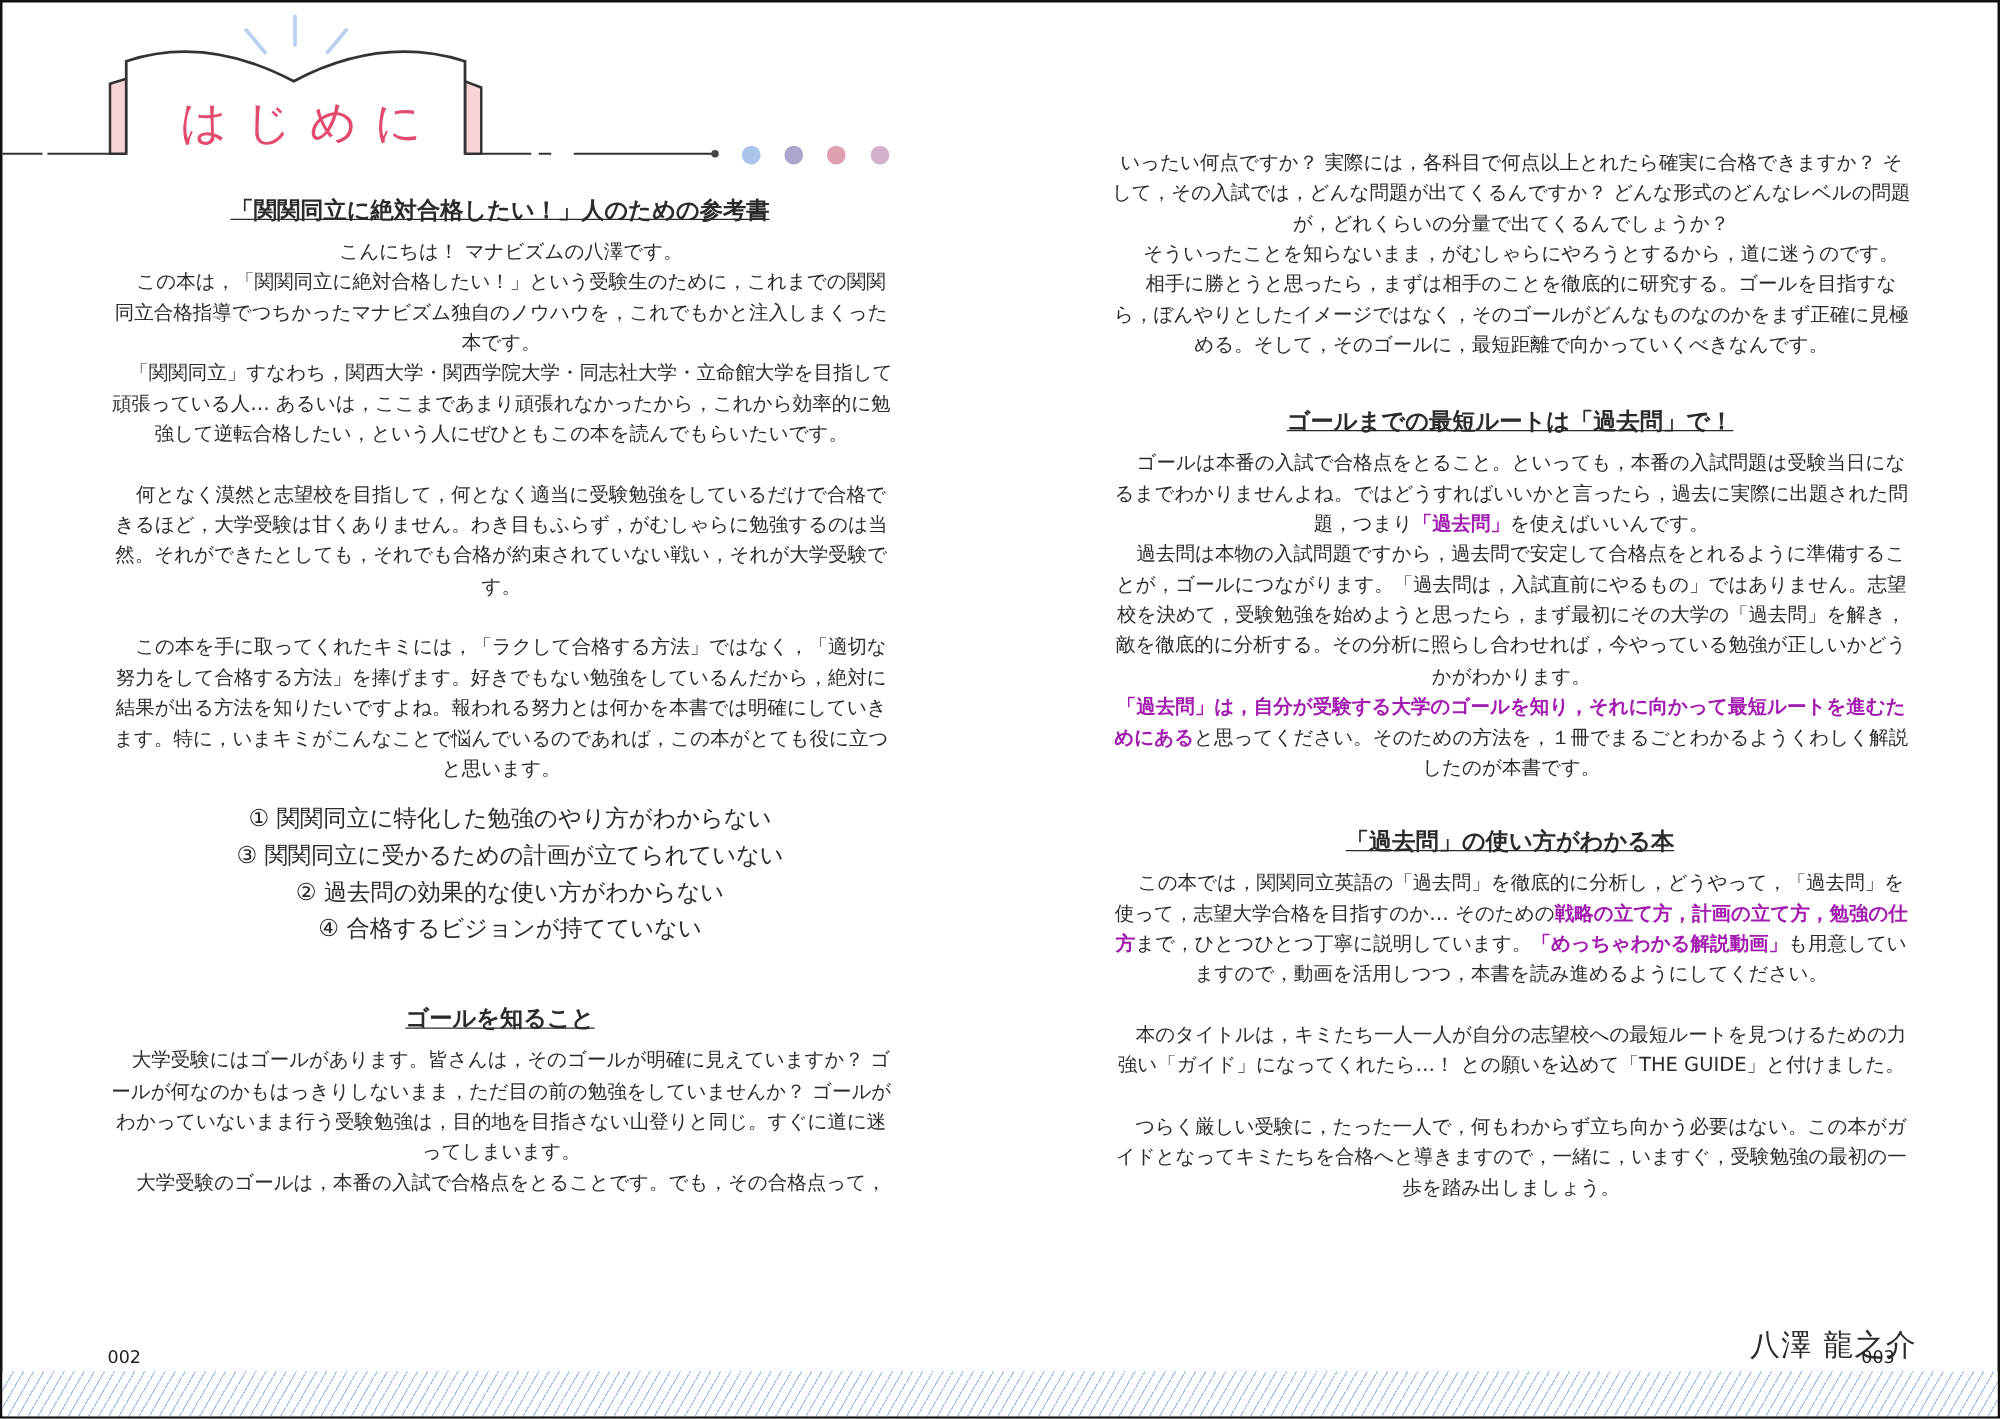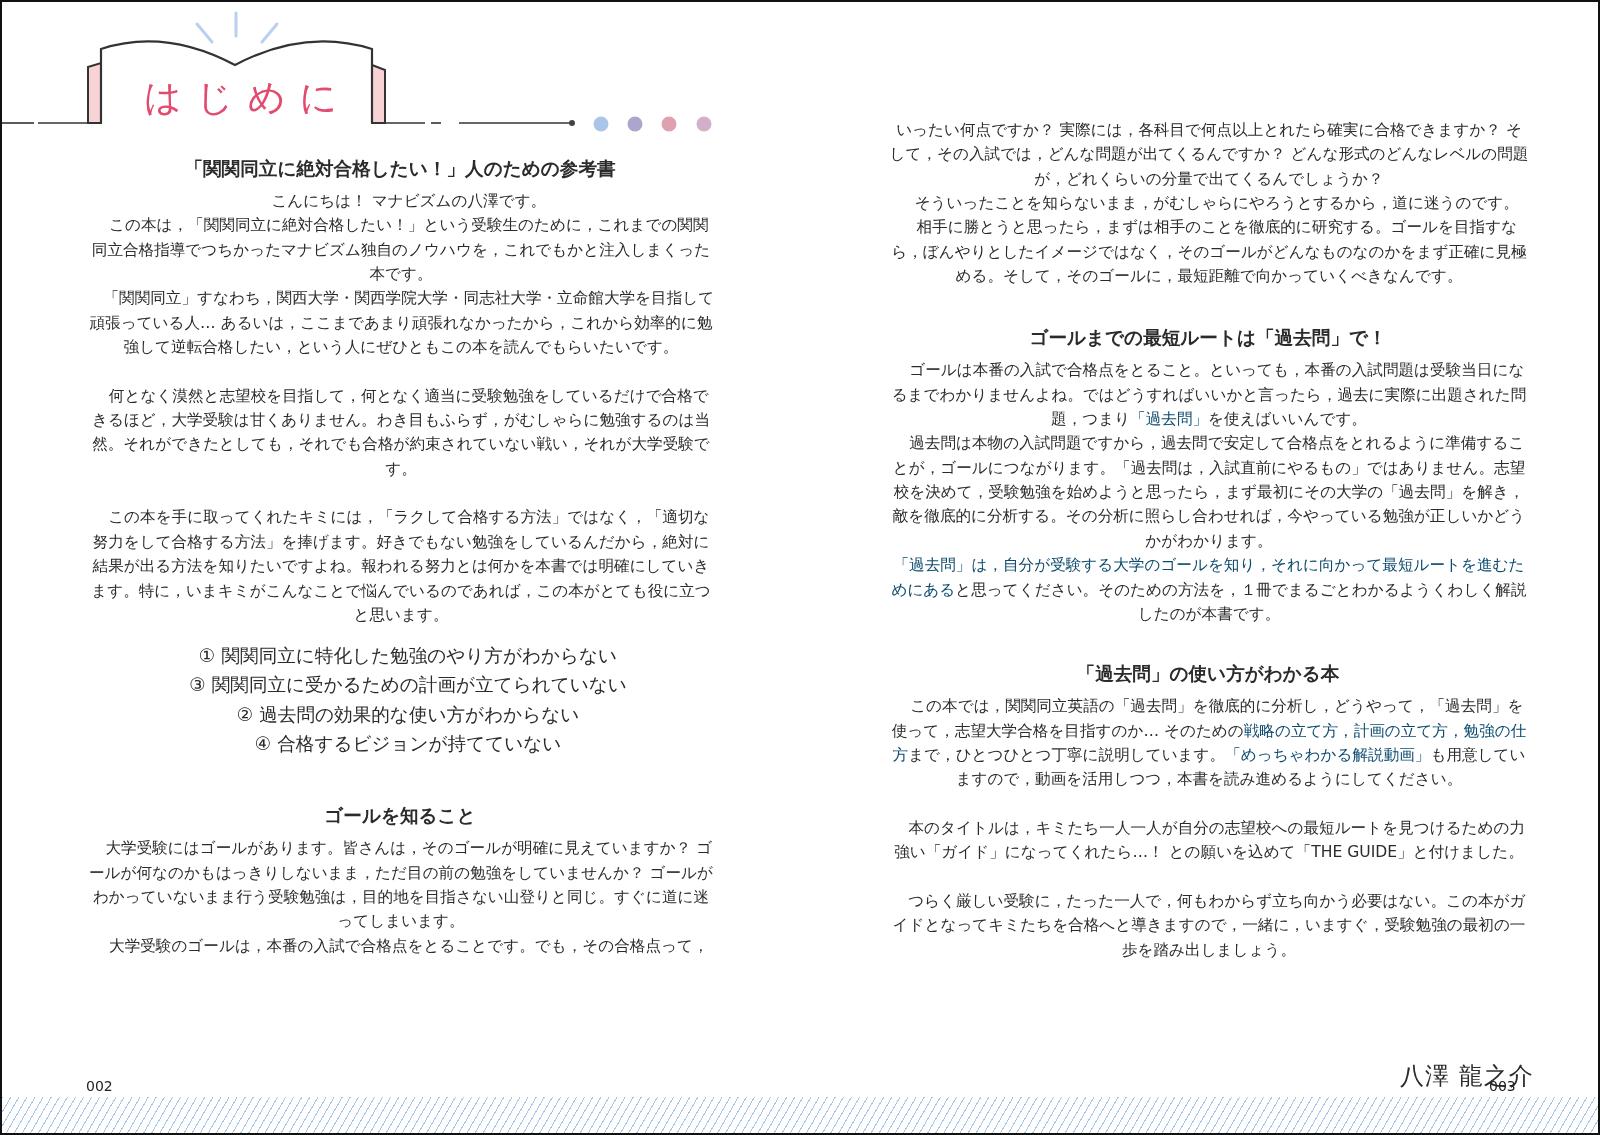--- a/index.html
+++ b/index.html
@@ -10,23 +10,23 @@
   .hatch { position:absolute; left:2px; top:1097px; width:1596px; height:36px;
            background: repeating-linear-gradient(-60deg, #fff 0px, #fff 6px, #a8c6ea 6px, #a8c6ea 7px); }
   .title-deco { position:absolute; left:0; top:0; width:760px; height:140px; }
   .page-title { position:absolute; left:144px; top:73px; font-size:37px; letter-spacing:14px;
                 color:#e24b6e; font-family:"DejaVu Sans", sans-serif; }
   .col { position:absolute; font-size:15.6px; line-height:24.35px;text-align:center; }
   .col.left { left:86px; top:191px; width:630px; }
   .col.right { left:889px; top:118px; width:640px; }
   .p { margin:0; white-space:pre-wrap; }
   .ind { text-indent:1em; }
-  .hl { color:#0c4a6e; font-weight:normal; }
+  .hl { color:#a21caf; font-weight:bold; }
   .heading { position:relative; display:inline-block; font-weight:bold; font-size:18.6px;
-             padding:0 14px 0 12px; line-height:28px; margin:0; }
+             padding:0 14px 0 12px; line-height:28px; margin:0;text-decoration:underline; }
   .heading::before { content:""; position:absolute; left:0; right:0; bottom:1px; height:11px;
                      background:#cfdcf0; z-index:-1; }
   .gap { height:24.35px; }
   .list { font-size:18.6px; line-height:29.3px; margin:0 0 0 14px; }
   .pagenum { position:absolute; top:1078px; font-size:14px; color:#222; }
   .sign { position:absolute; left:1400px; top:1060px; font-size:24px; letter-spacing:1px;text-align:right; }
 </style>
 </head>
 <body>
 

